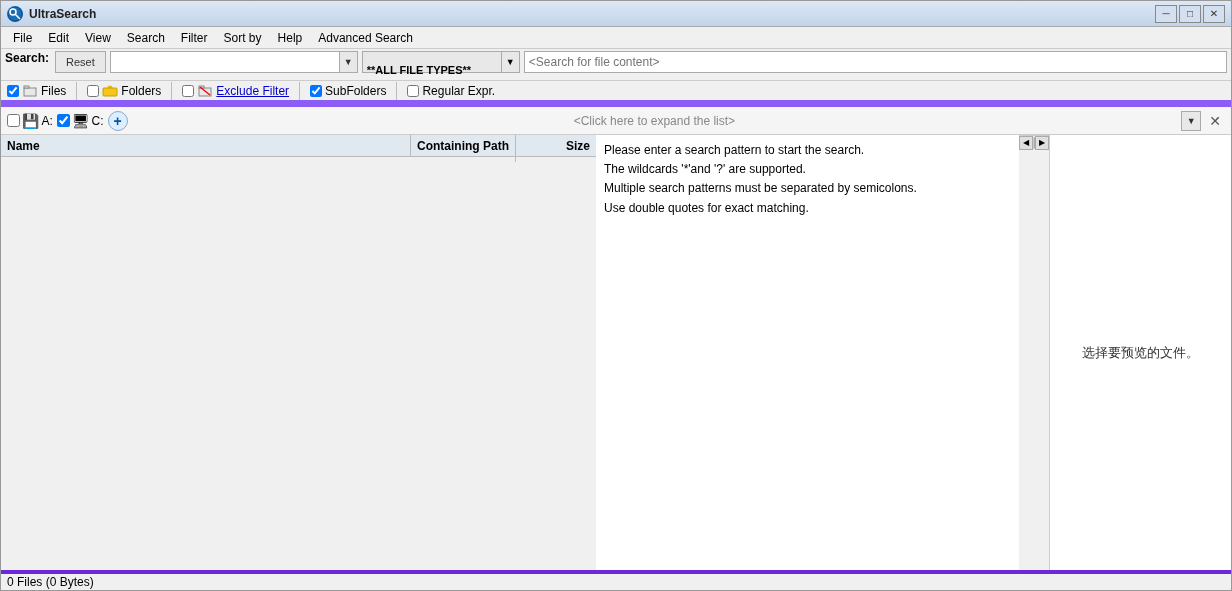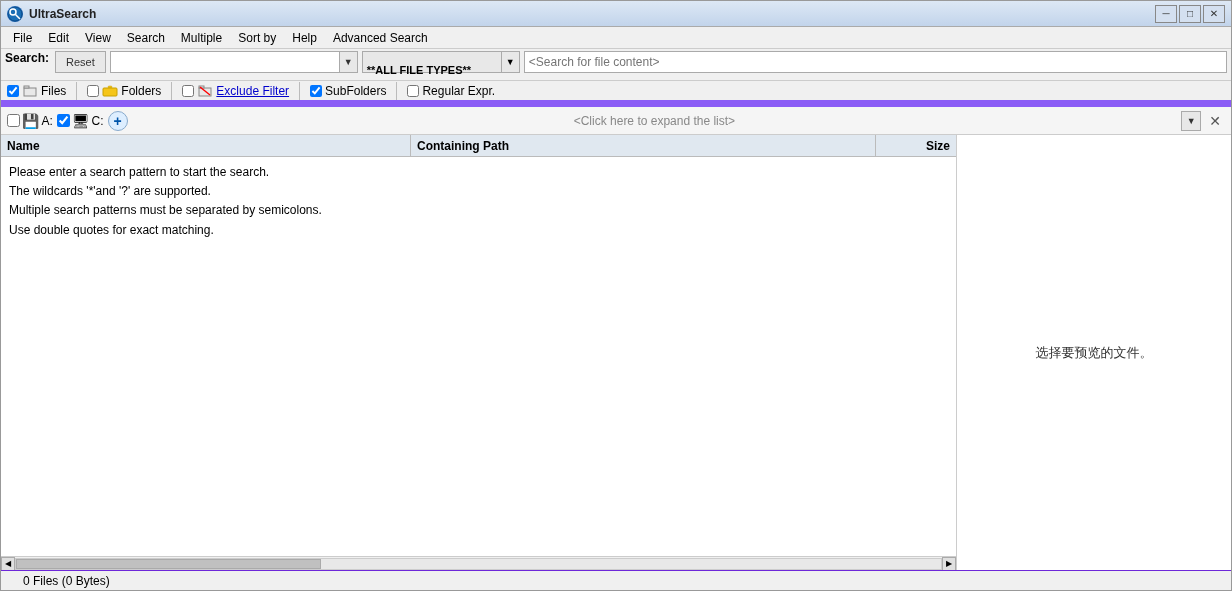--- a/index.html
+++ b/index.html
@@ -247,23 +247,23 @@
       color: #555;
       padding: 0 4px;
     }
 
     .main-area {
       flex: 1;
       display: flex;
       overflow: hidden;
     }
     .results-panel {
-      width: 956px;
-      display: flex;
-      flex-direction: column;
+      width: 1049px;
+      display: flex;
+      flex-direction: row;
       border-right: 1px solid #ccc;
       overflow: hidden;
     }
     .results-header {
       background: #e0e8f0;
       height: 22px;
       display: flex;
       align-items: center;
       border-bottom: 1px solid #bbb;
       flex-shrink: 0;
@@ -358,24 +358,24 @@
       top: 0;
       width: 33%;
       height: 100%;
       background: #c0c0c0;
       border: 1px solid #aaa;
     }
 
     .statusbar {
       height: 20px;
       background: #f0f0f0;
-      border-top: 1px solid #6d28d9;
-      display: flex;
-      align-items: center;
-      padding: 0 22px;
+      border-top: 4px solid #6d28d9;
+      display: flex;
+      align-items: center;
+      padding: 0 6px;
       flex-shrink: 0;
     }
     .status-text {
       font-size: 12px;
       color: #000;
     }
 
     .input-combo {
       display: flex;
       align-items: center;
@@ -402,21 +402,21 @@
       <div class="titlebar-btn">□</div>
       <div class="titlebar-btn close">✕</div>
     </div>
   </div>
 
   <div class="menubar">
     <span class="menu-item">File</span>
     <span class="menu-item">Edit</span>
     <span class="menu-item">View</span>
     <span class="menu-item">Search</span>
-    <span class="menu-item">Multiple</span>
+    <span class="menu-item">Filter</span>
     <span class="menu-item">Sort by</span>
     <span class="menu-item">Help</span>
     <span class="menu-item">Advanced Search</span>
   </div>
 
   <div class="toolbar">
     <span class="search-label">Search:</span>
     <button class="reset-btn">Reset</button>
     <div class="input-combo">
       <input type="text" class="search-input" style="width: 230px;">

